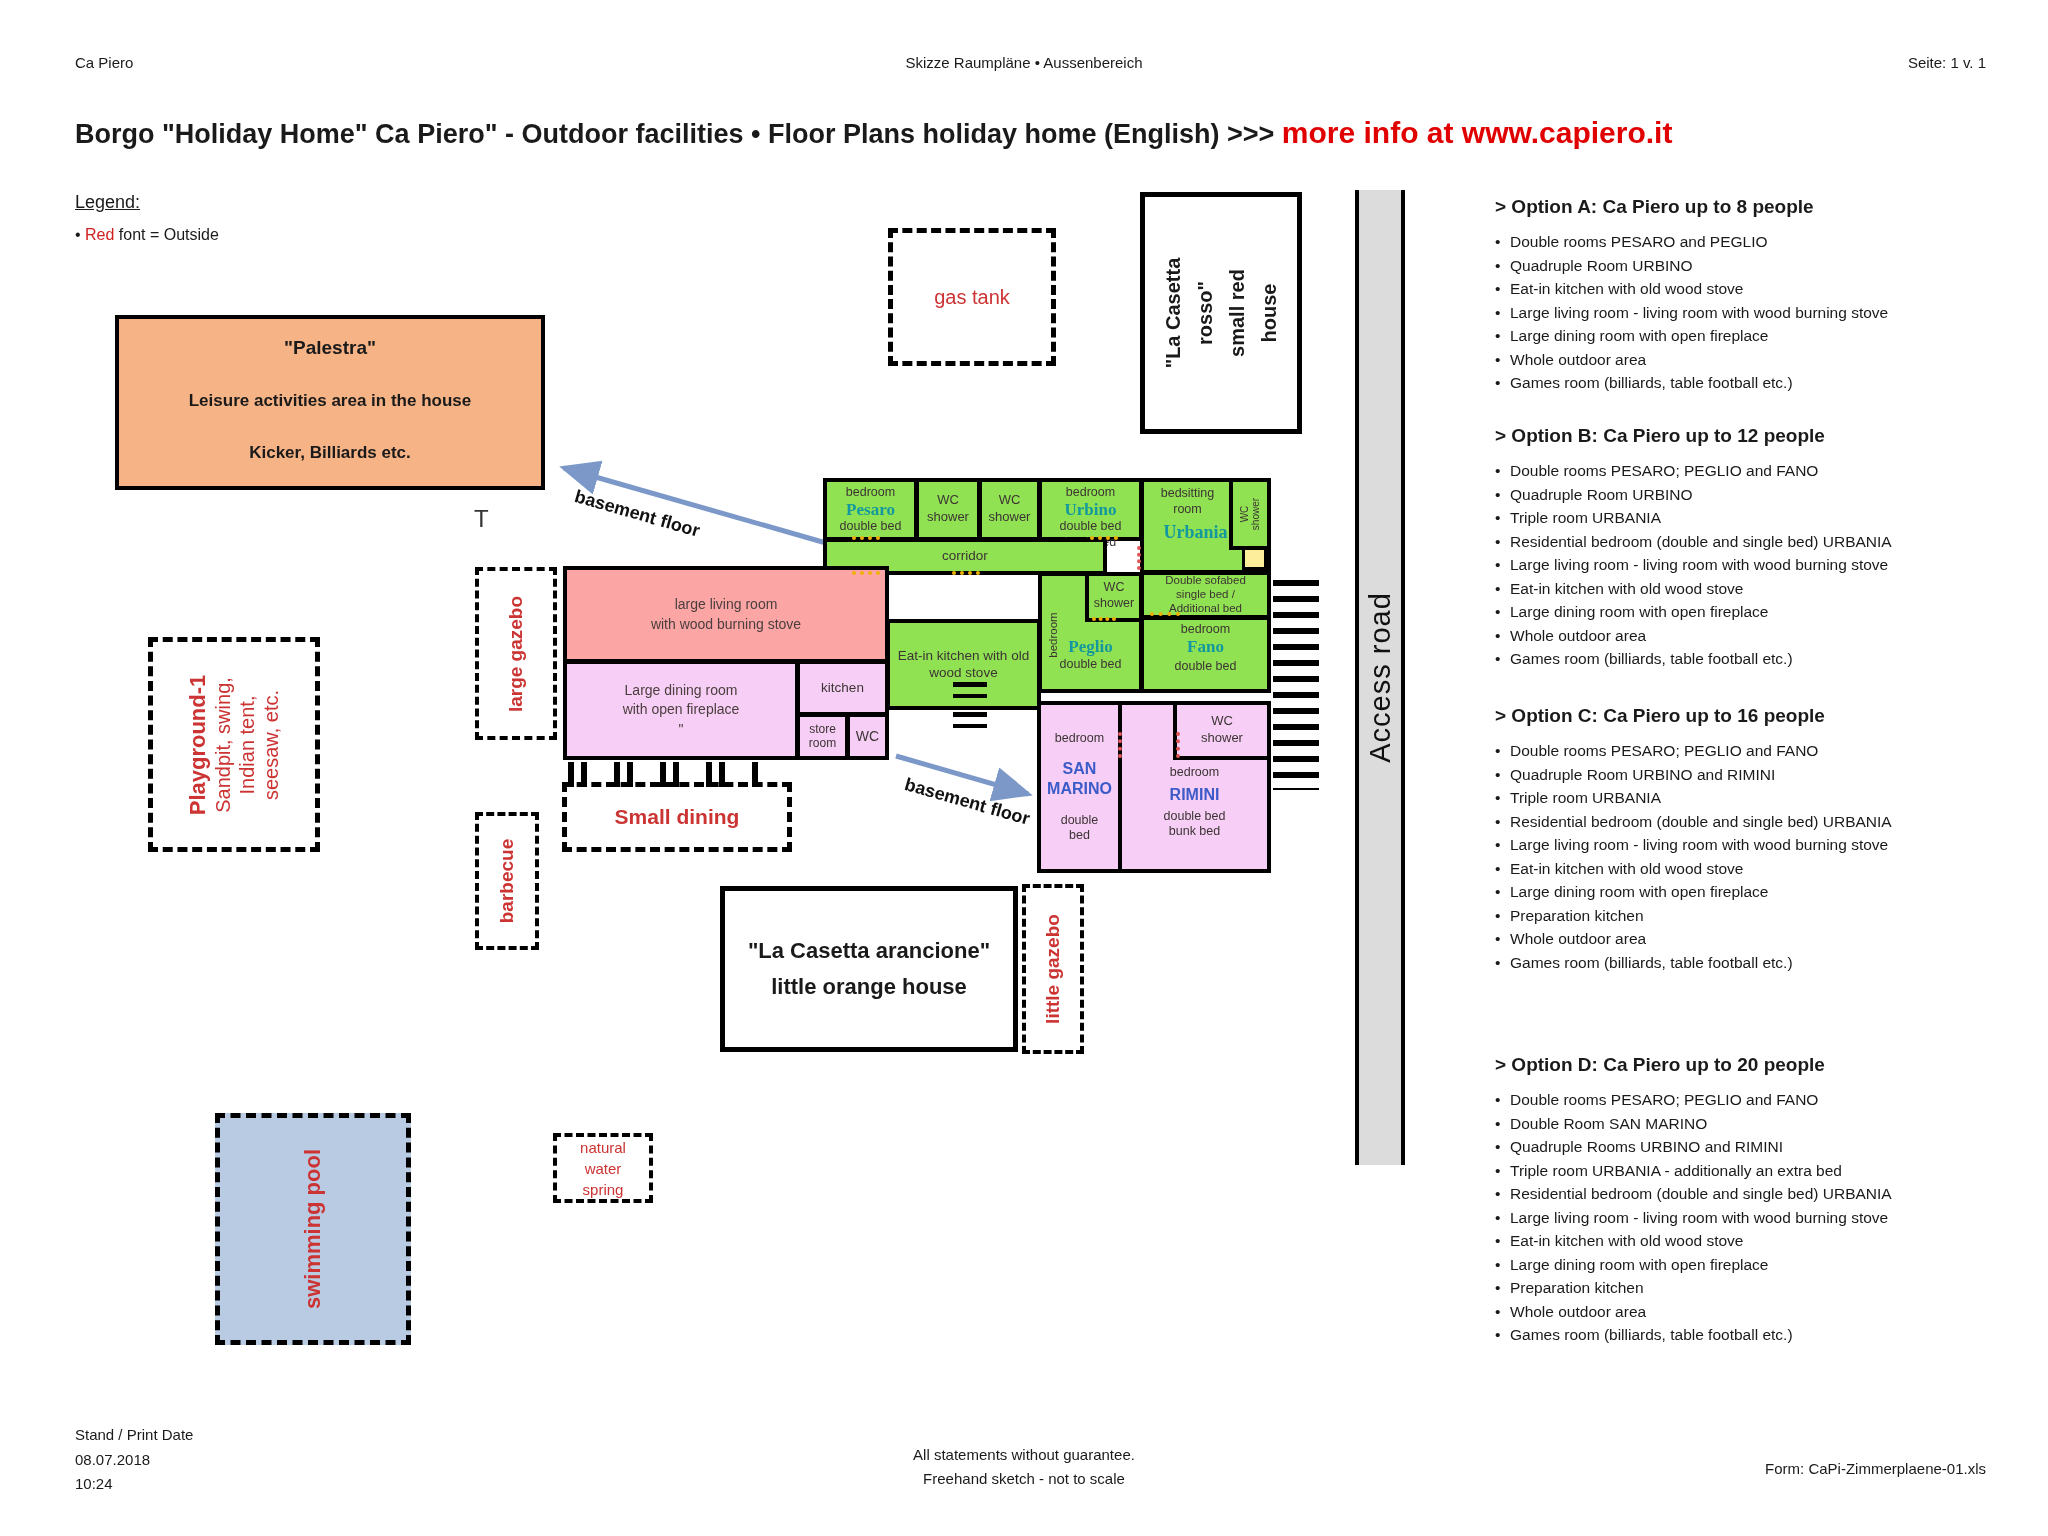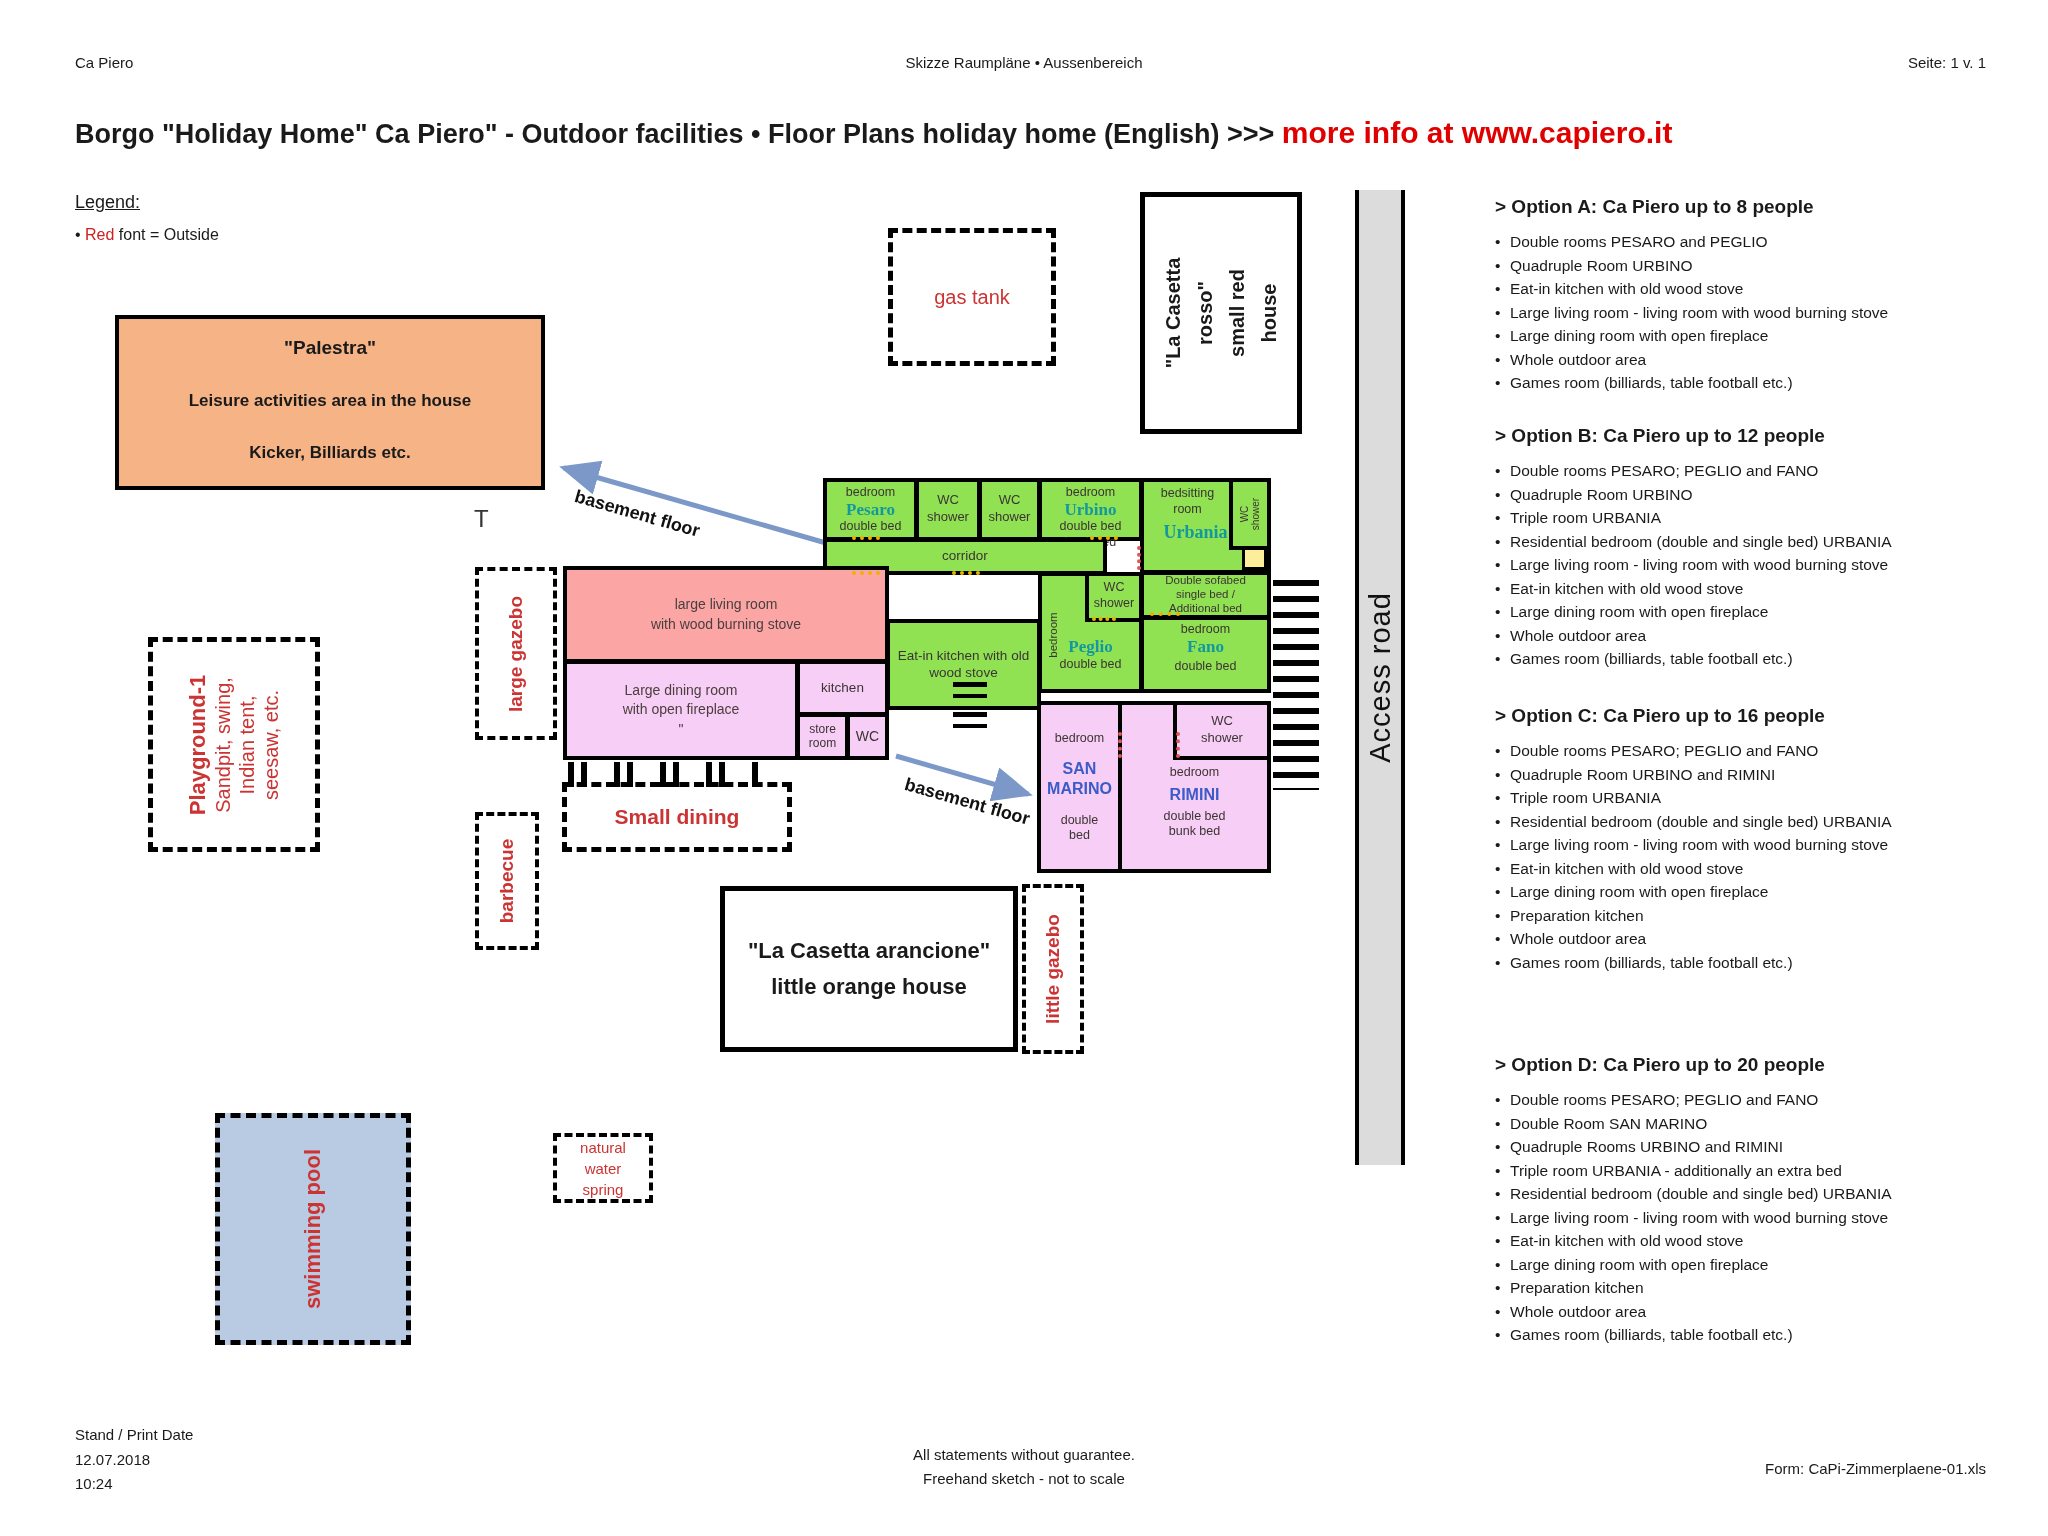--- a/index.html
+++ b/index.html
@@ -388,19 +388,19 @@
         <li>Large living room - living room with wood burning stove</li>
         <li>Eat-in kitchen with old wood stove</li>
         <li>Large dining room with open fireplace</li>
         <li>Preparation kitchen</li>
         <li>Whole outdoor area</li>
         <li>Games room (billiards, table football etc.)</li>
       </ul>
   </div>
 
   <div class="abs" id="ft-stand">Stand / Print Date</div>
-  <div class="abs" id="ft-date">12.07.2018</div>
+  <div class="abs" id="ft-date">08.07.2018</div>
   <div class="abs" id="ft-time">10:24</div>
   <div class="abs" id="ft-c1">All statements without guarantee.</div>
   <div class="abs" id="ft-c2">Freehand sketch - not to scale</div>
   <div class="abs" id="ft-form">Form: CaPi-Zimmerplaene-01.xls</div>
 
 </div>
 
 </body></html>

